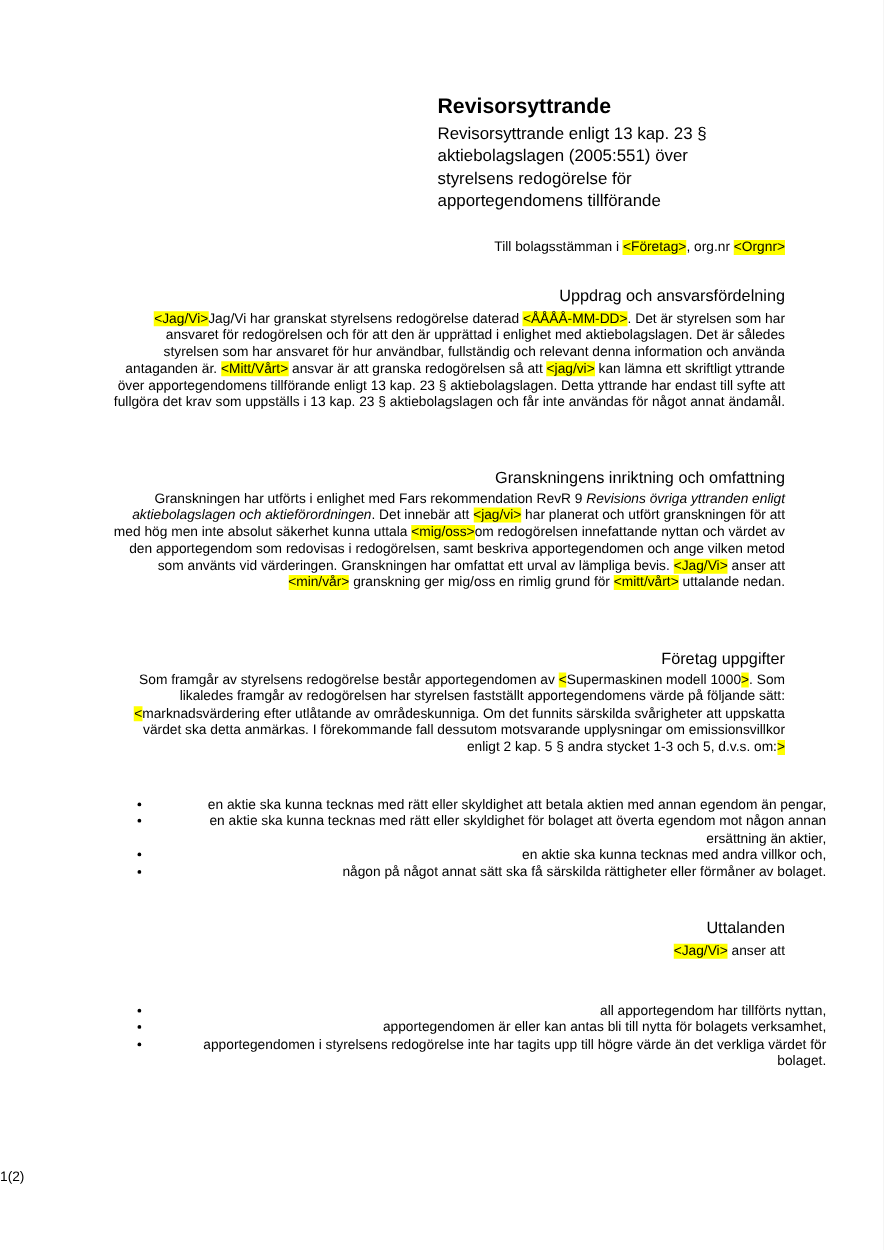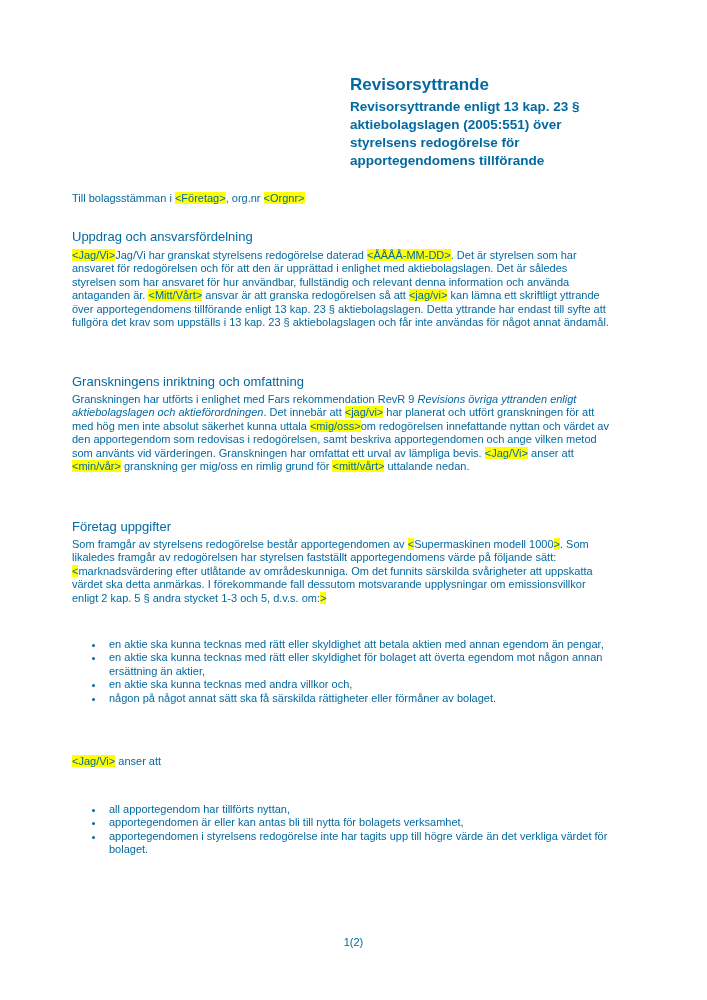--- a/index.html
+++ b/index.html
@@ -4,45 +4,44 @@
 <style>
   html, body { margin: 0; padding: 0; background: #e8e8e8; }
   .page {
     position: relative;
     width: 707px;
     height: 1000px;
     margin: 0 auto;
     background: #ffffff;
     overflow: hidden;
     font-family: "Liberation Sans", "DejaVu Sans", sans-serif;
-    color: #0369a1;
+    color: #000000;
   }
   .abs { position: absolute; }
 
   
   .title-block { left: 350px; top: 74px; width: 250px; }
   .doc-title {
     margin: 0 0 3px 0;
     font-size: 17px;
     font-weight: bold;
     line-height: 21px;
   }
   .doc-subtitle {
     margin: 0;
     font-size: 13.5px;
     line-height: 18px;
-    font-weight: bold;
   }
 
   
   .bodytext {
     font-size: 11px;
     line-height: 13.4px;
   }
-  .col { left: 72px; width: 538px; }
+  .col { left: 90px; width: 538px; text-align: right; }
 
   .section-heading {
     margin: 0;
     font-size: 13px;
     font-weight: normal;
     line-height: 16px;
   }
   p.para { margin: 0; }
 
   .hl { background: #ffff00; }
@@ -50,21 +49,20 @@
 
   ul.bullets {
     margin: 16px;
     padding: 0 0 0 17px;
     list-style: disc;
   }
   ul.bullets li { margin: 0; padding-left: 4px; }
 
   .footer-page {
     left: 0; width: 707px;
-    text-align: center;
     font-size: 11px;
   }
 </style>
 </head>
 <body>
 
 <div class="page">
 
   <div class="abs title-block">
     <h1 class="doc-title">Revisorsyttrande</h1>
@@ -81,20 +79,21 @@
 
   <h2 class="abs col section-heading" style="top:519px">Företag uppgifter</h2>
   <p class="abs col bodytext para" style="top:538px"><span>Som framgår av styrelsens redogörelse består apportegendomen av </span><span class="hl">&lt;</span><span>Supermaskinen modell 1000</span><span class="hl">&gt;</span><span>. Som likaledes framgår av redogörelsen har styrelsen fastställt apportegendomens värde på följande sätt: </span><span class="hl">&lt;</span><span>marknadsvärdering efter utlåtande av områdeskunniga. Om det funnits särskilda svårigheter att uppskatta värdet ska detta anmärkas. I förekommande fall dessutom motsvarande upplysningar om emissionsvillkor enligt 2 kap. 5 § andra stycket 1-3 och 5, d.v.s. om:</span><span class="hl">&gt;</span></p>
   <ul class="abs col bodytext bullets" style="top:622px">
       <li>en aktie ska kunna tecknas med rätt eller skyldighet att betala aktien med annan egendom än pengar,</li>
       <li>en aktie ska kunna tecknas med rätt eller skyldighet för bolaget att överta egendom mot någon annan ersättning än aktier,</li>
       <li>en aktie ska kunna tecknas med andra villkor och,</li>
       <li>någon på något annat sätt ska få särskilda rättigheter eller förmåner av bolaget.</li>
     </ul>
 
+  <h2 class="abs col section-heading" style="top:734px">Uttalanden</h2>
   <p class="abs col bodytext para" style="top:755px"><span class="hl">&lt;Jag/Vi&gt;</span><span> anser att</span></p>
   <ul class="abs col bodytext bullets" style="top:787px">
       <li>all apportegendom har tillförts nyttan,</li>
       <li>apportegendomen är eller kan antas bli till nytta för bolagets verksamhet,</li>
       <li>apportegendomen i styrelsens redogörelse inte har tagits upp till högre värde än det verkliga värdet för bolaget.</li>
     </ul>
 
   <div class="abs footer-page" style="top:936px">1(2)</div>
 
 </div>

